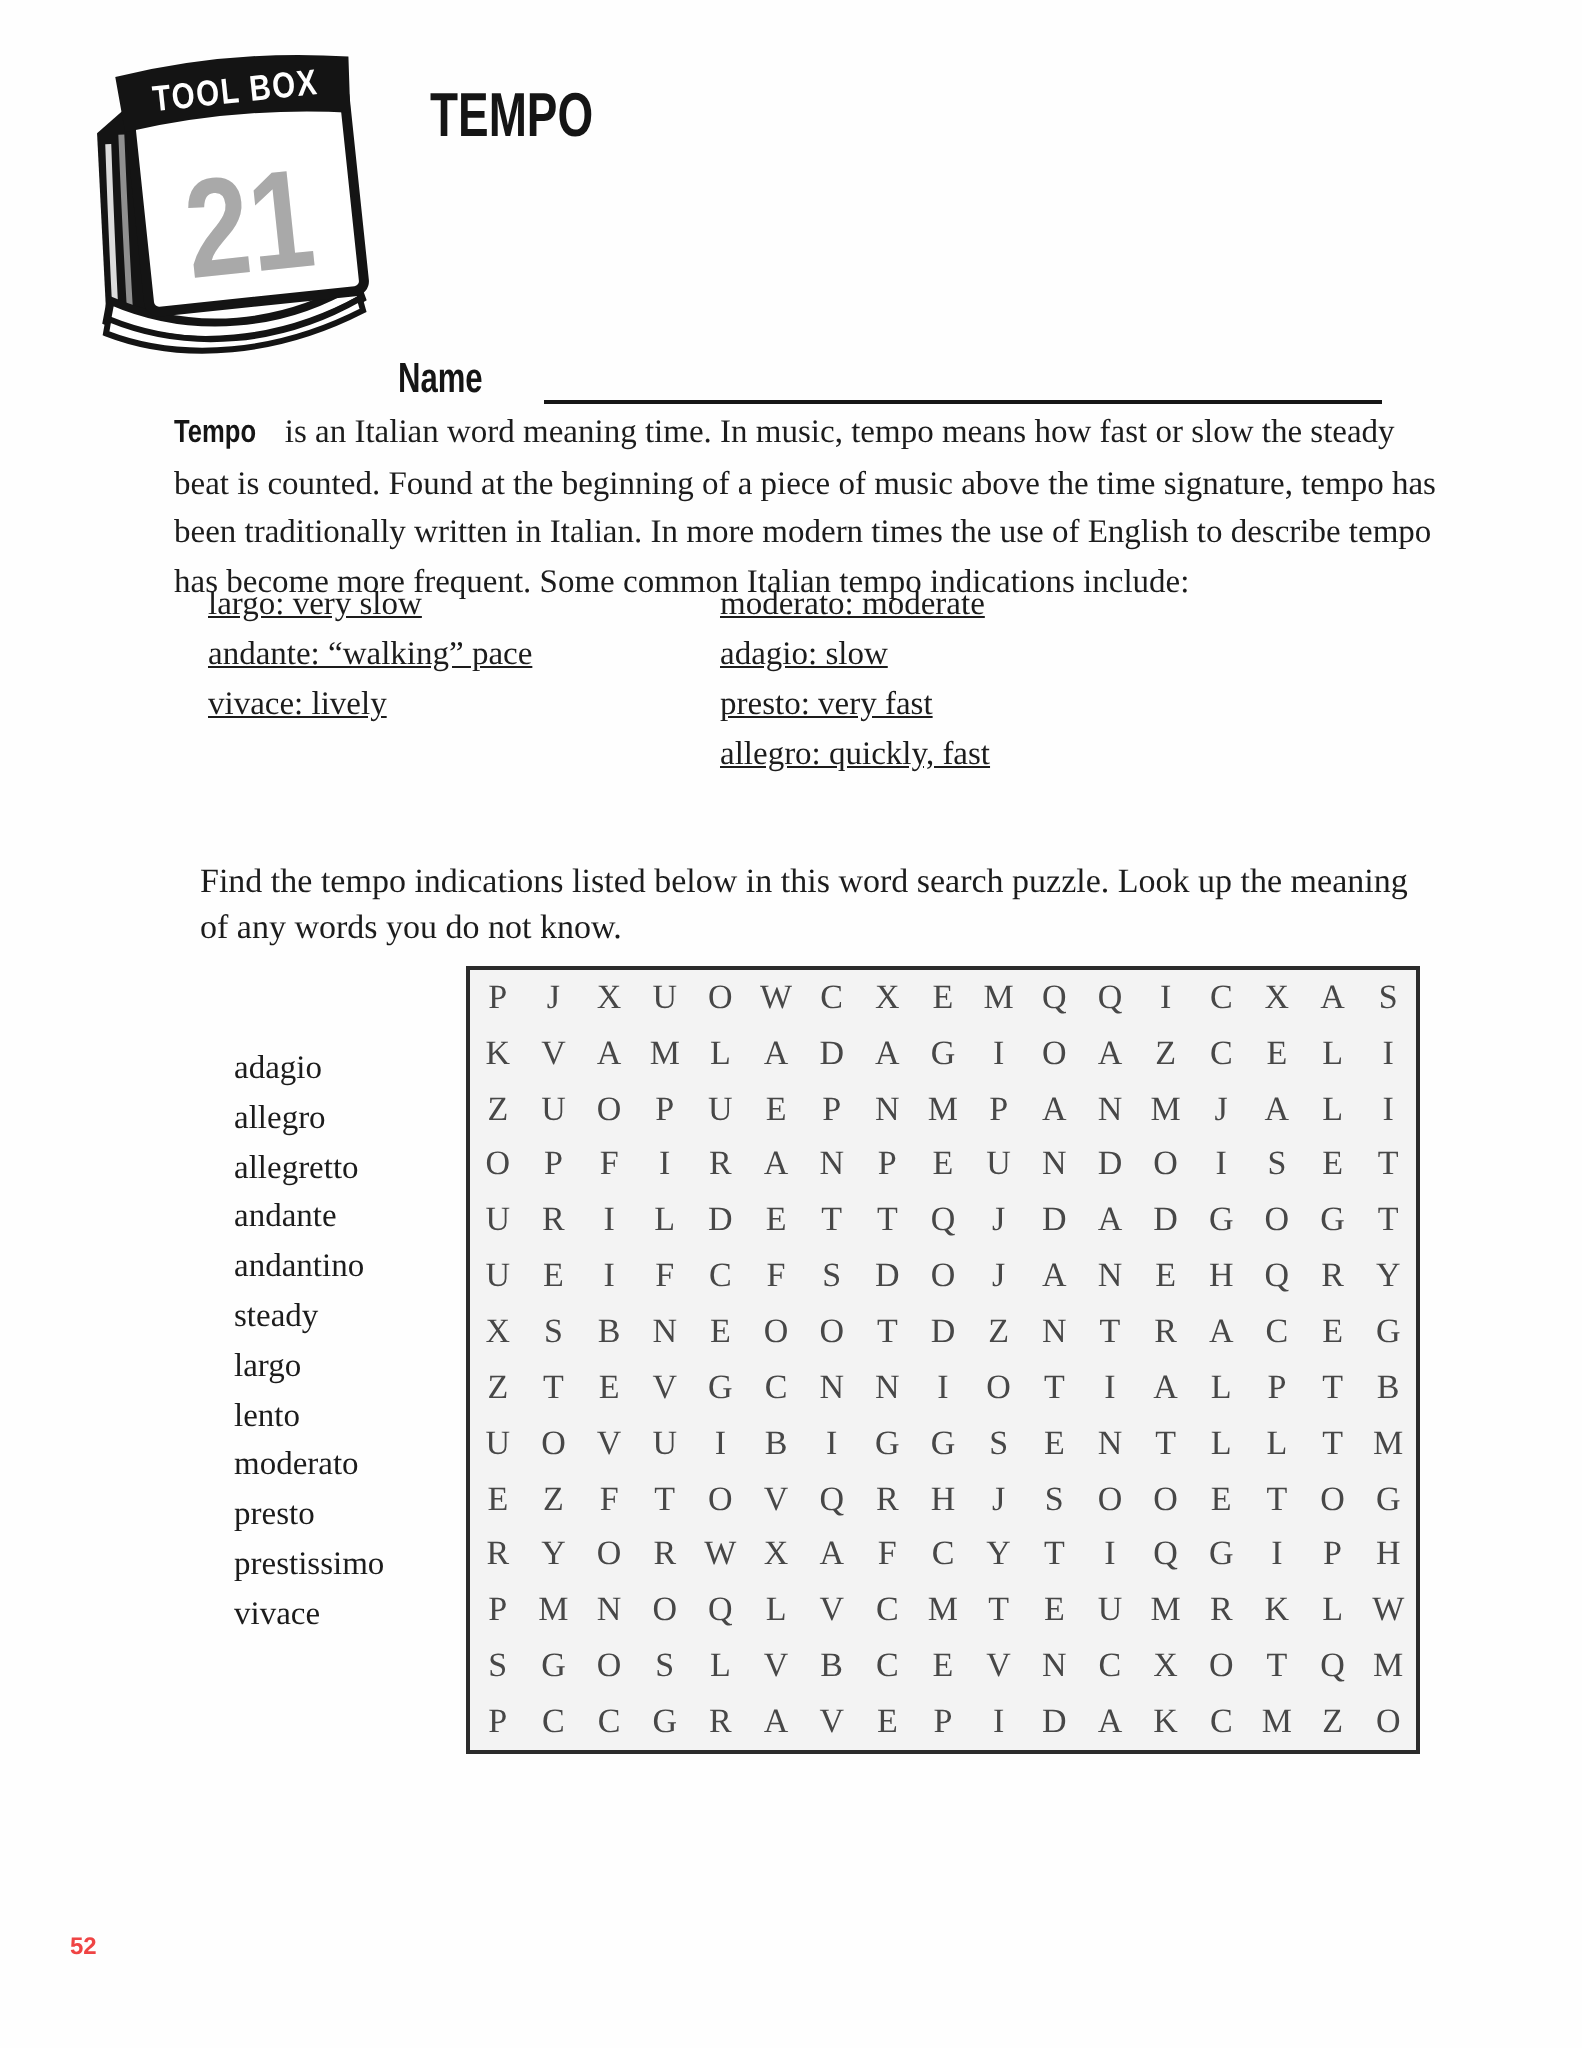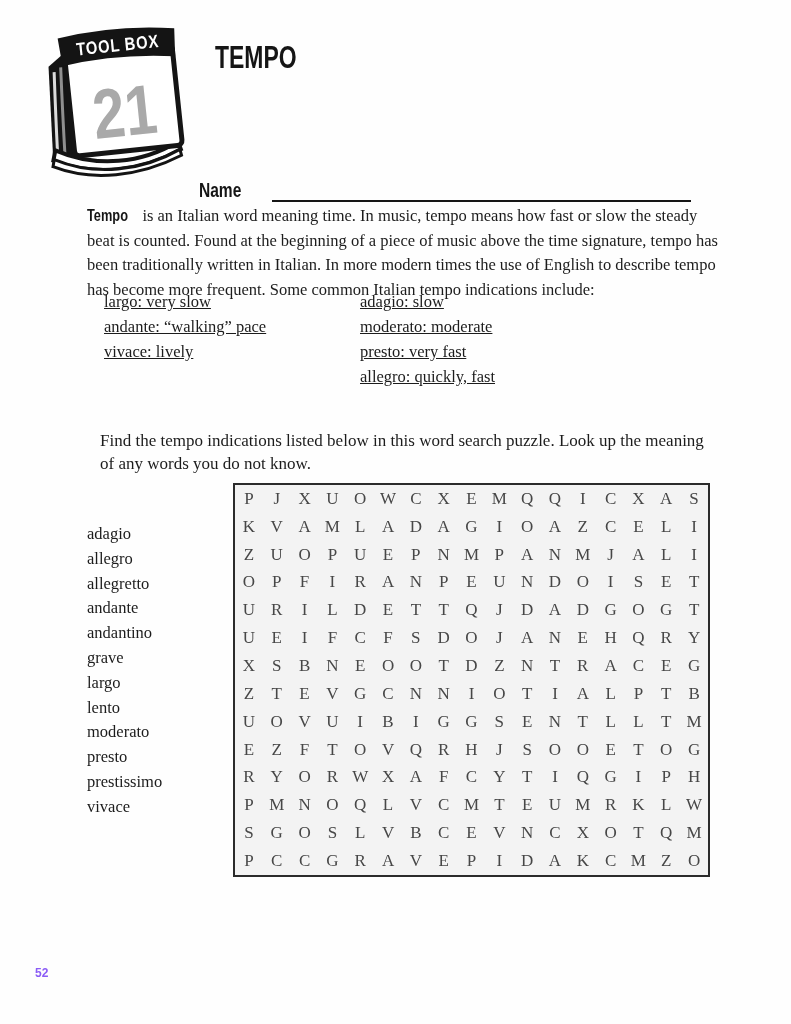--- a/index.html
+++ b/index.html
@@ -45,21 +45,21 @@
   .def-col.left  { left:104px; }
   .def-col.right { left:360px; }
   .def-item { height:25px; line-height:25px; }
   
   .ws-heading { position:absolute; left:77px; top:396px; font-size:25px; }
   .ws-instructions {
     position:absolute; left:100px; top:430px; width:615px;
     font-size:17px; line-height:22.5px;
   }
   .word-list {
-    position:absolute; left:87px; top:522px;
+    position:absolute; left:117px; top:522px;
     font-size:16.5px;
   }
   .word-item { height:24.8px; line-height:24.8px; }
   .grid-box {
     position:absolute; left:233px; top:483px;
     width:477px; height:394px;
     background:#f3f3f3;
     border:2px solid #2b2b2b;
     display:grid;
     grid-template-rows:repeat(14, 1fr);
@@ -70,21 +70,21 @@
   }
   .grid-letter {
     display:flex; align-items:center; justify-content:center;
     font-family:"Liberation Serif", serif;
     font-size:17px;
     color:#474747;
   }
   .page-number {
     position:absolute; left:35px; top:966px;
     font-family:"Liberation Sans", sans-serif;
-    font-weight:bold; font-size:12px; color:#8b5cf6;
+    font-weight:bold; font-size:12px; color:#ef4444;
   }
   .badge svg { width:100%; height:100%; }
 </style>
 </head>
 <body>
 
 <div class="page">
 
   <div class="badge">
     <svg viewBox="0 0 176 162" xmlns="http://www.w3.org/2000/svg">
@@ -119,36 +119,36 @@
   <p class="intro"><span class="condensed lead-word">Tempo</span><span> is an Italian word meaning time. In music, tempo means how fast or slow the steady beat is counted. Found at the beginning of a piece of music above the time signature, tempo has been traditionally written in Italian. In more modern times the use of English to describe tempo has become more frequent. Some common Italian tempo indications include:</span></p>
 
   <div class="def-col left">
 
   <div class="def-item">largo: very slow</div>
       <div class="def-item">andante: “walking” pace</div>
       <div class="def-item">vivace: lively</div>
     </div>
   <div class="def-col right">
 
-  <div class="def-item">adagio: slow</div>
-      <div class="def-item">moderato: moderate</div>
+  <div class="def-item">moderato: moderate</div>
+      <div class="def-item">adagio: slow</div>
       <div class="def-item">presto: very fast</div>
       <div class="def-item">allegro: quickly, fast</div>
     </div>
 
   <p class="ws-instructions">Find the tempo indications listed below in this word search puzzle. Look up the meaning of any words you do not know.</p>
 
   <div class="word-list">
 
   <div class="word-item">adagio</div>
       <div class="word-item">allegro</div>
       <div class="word-item">allegretto</div>
       <div class="word-item">andante</div>
       <div class="word-item">andantino</div>
-      <div class="word-item">grave</div>
+      <div class="word-item">steady</div>
       <div class="word-item">largo</div>
       <div class="word-item">lento</div>
       <div class="word-item">moderato</div>
       <div class="word-item">presto</div>
       <div class="word-item">prestissimo</div>
       <div class="word-item">vivace</div>
     </div>
 
   <div class="grid-box">
 

